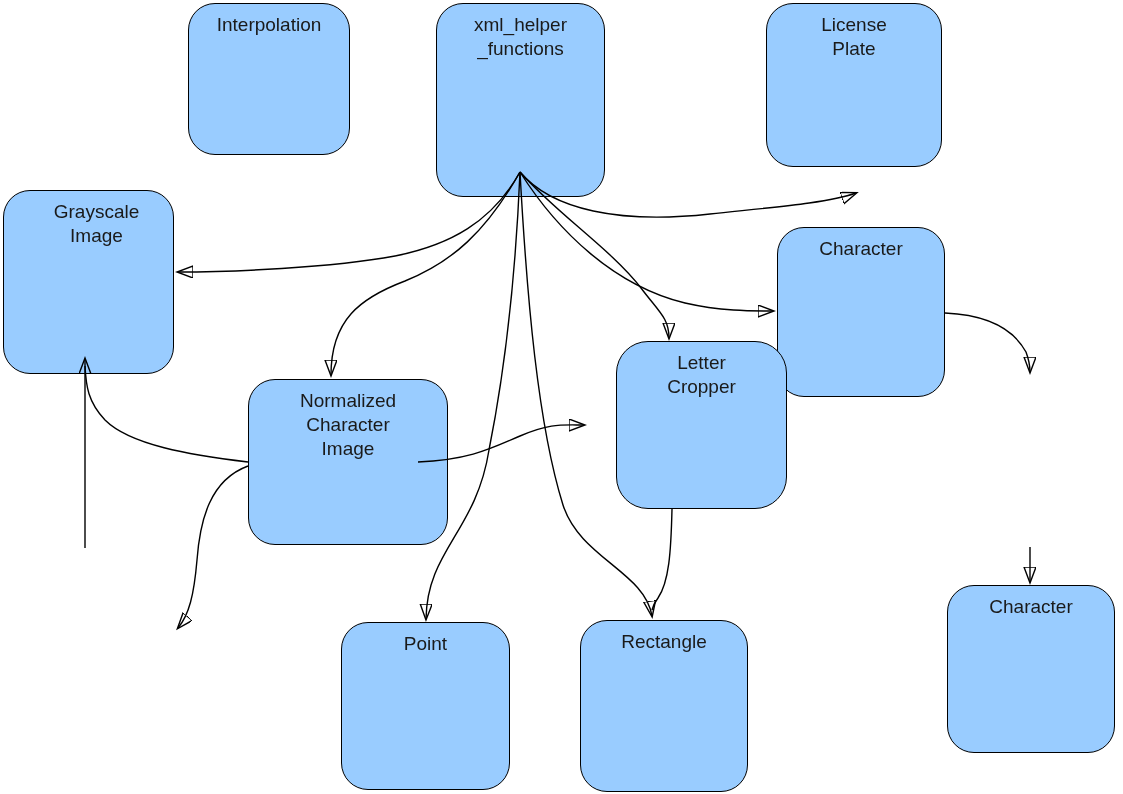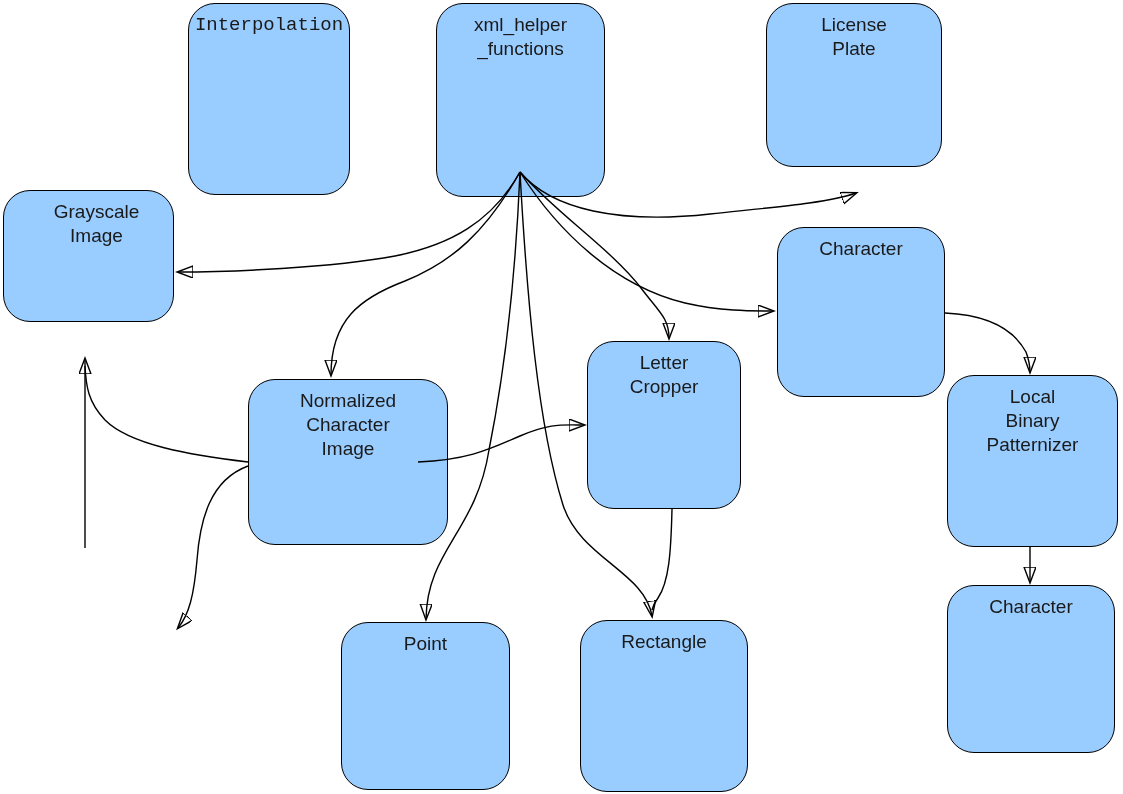--- a/index.html
+++ b/index.html
@@ -68,59 +68,54 @@
     <path d="M520,172 C527,300 538,425 563,505 C580,558 645,572 652,616" marker-end="url(#arrow)"></path>
     <path d="M248,462 C190,455 130,445 105,420 C88,402 86,386 85,366"></path>
     <path d="M248,466 C210,480 200,520 197,560 C194,595 189,615 178,628" marker-end="url(#arrow)"></path>
     <path d="M418,462 C470,460 492,448 520,436 C550,423 562,425 584,425" marker-end="url(#arrow)"></path>
     <path d="M85,548 L85,359 " marker-end="url(#arrow)"></path>
     <path d="M672,509 C671,552 669,582 658,598 C655,602 653,606 652,610"></path>
     <path d="M945,313 C990,315 1014,330 1026,352 C1029,360 1030,366 1030,372" marker-end="url(#arrow)"></path>
     <path d="M1030,547 L1030,582" marker-end="url(#arrow)"></path>
   </svg>
 
-  <div class="node" style="left:188px; top:3px;  width:162px; height:192px;font-family:Liberation Mono, monospace;">
+  <div class="node" style="left:188px; top:3px;  width:162px; height:152px;">
     <span class="label">Interpolation</span>
   </div>
 
   <div class="node" style="left:436px; top:3px;  width:169px; height:194px;">
     <span class="label">xml_helper
 _functions</span>
   </div>
 
   <div class="node" style="left:766px; top:3px;  width:176px; height:164px;">
     <span class="label">License
 Plate</span>
   </div>
 
-  <div class="node" style="left:3px;   top:190px; width:171px; height:132px;padding-left:16px;">
+  <div class="node" style="left:3px;   top:190px; width:171px; height:184px;padding-left:16px;">
     <span class="label">Grayscale
 Image</span>
   </div>
 
   <div class="node" style="left:777px; top:227px; width:168px; height:170px;">
     <span class="label">Character</span>
   </div>
 
   <div class="node" style="left:248px; top:379px; width:200px; height:166px;">
     <span class="label">Normalized
 Character
 Image</span>
   </div>
 
-  <div class="node" style="left:587px; top:341px; width:154px; height:168px;">
+  <div class="node" style="left:616px; top:341px; width:171px; height:168px;border-radius:32px;">
     <span class="label">Letter
 Cropper</span>
   </div>
 
-  <div class="node" style="left:947px; top:375px; width:171px; height:172px;">
-    <span class="label">Local
-Binary
-Patternizer</span>
-  </div>
 
 
   <div class="node" style="left:341px; top:622px; width:169px; height:168px;">
     <span class="label">Point</span>
   </div>
 
   <div class="node" style="left:568px; top:620px; width:168px; height:172px;margin-left:12px;">
     <span class="label">Rectangle</span>
   </div>
 

